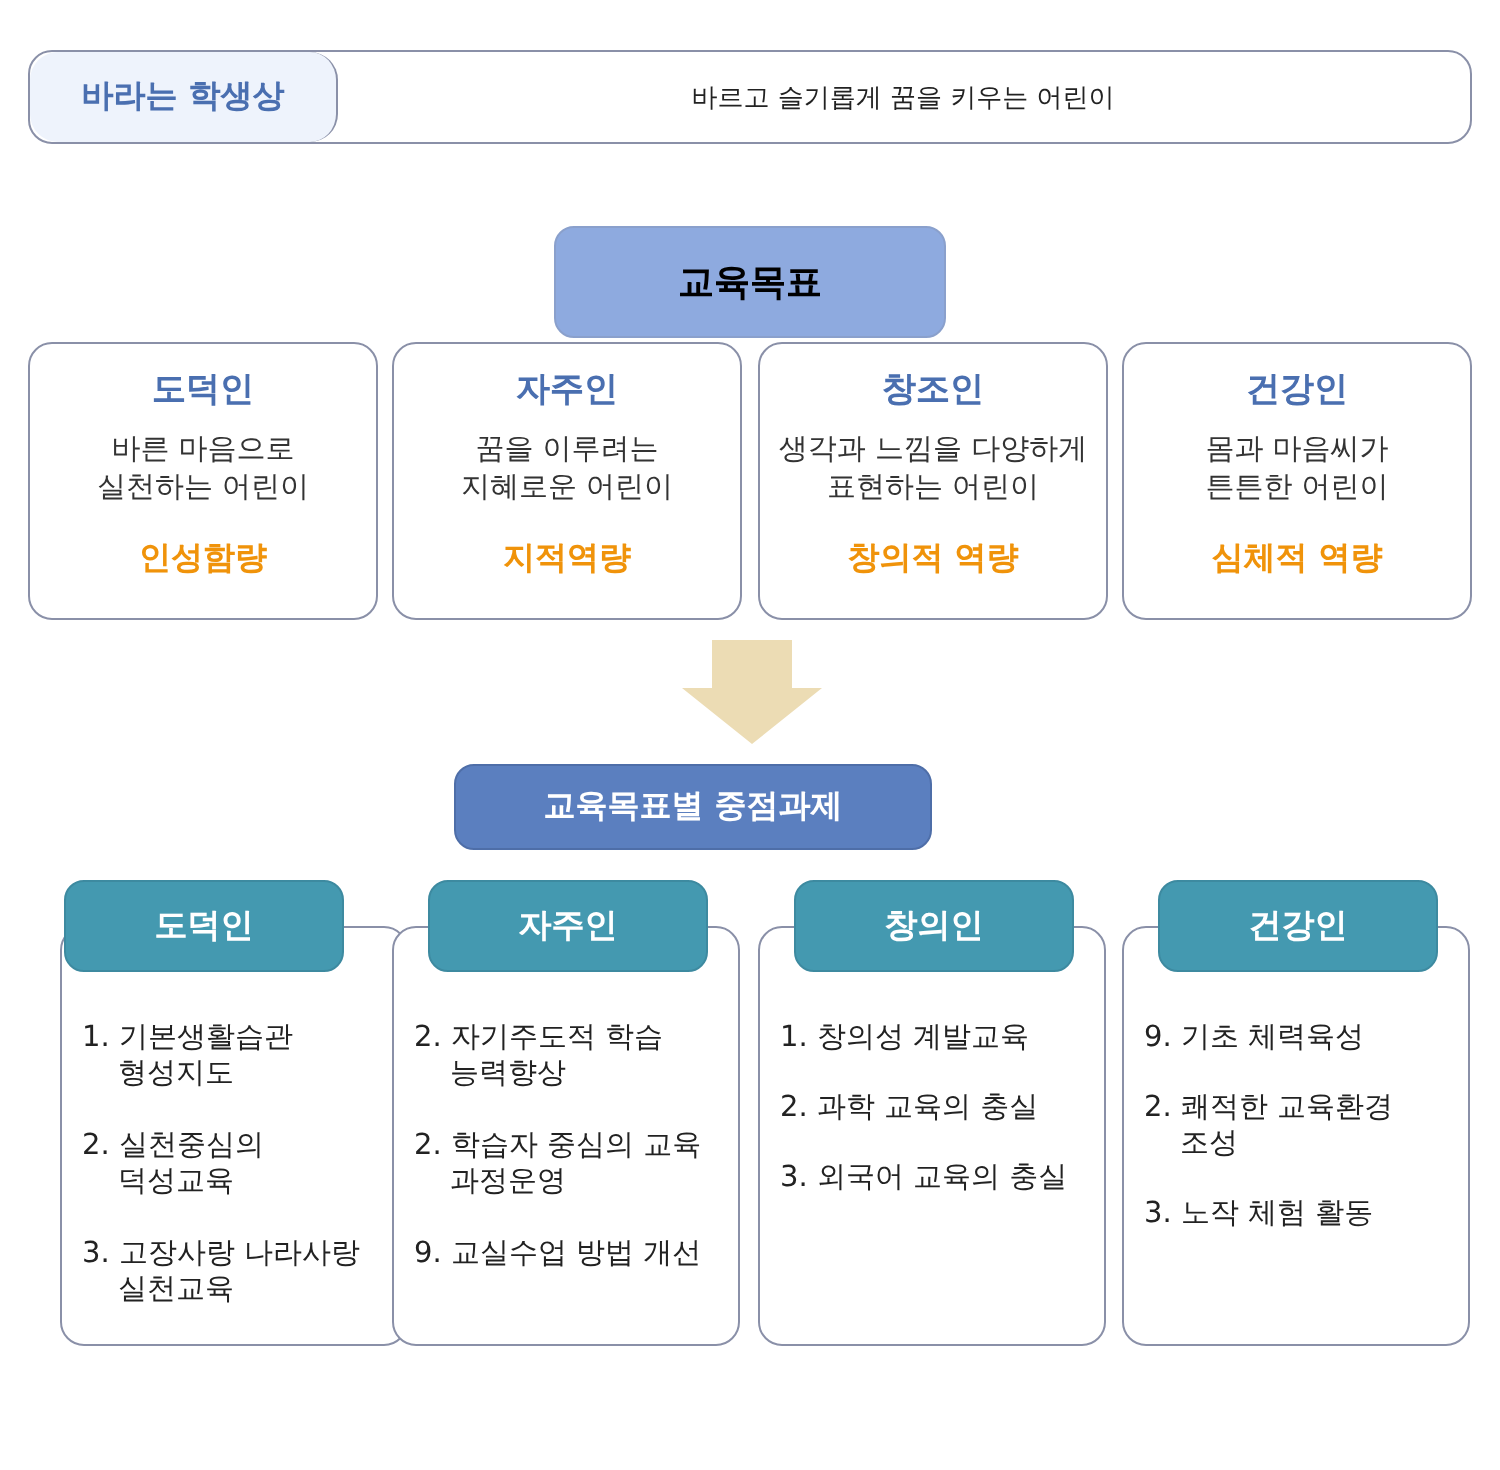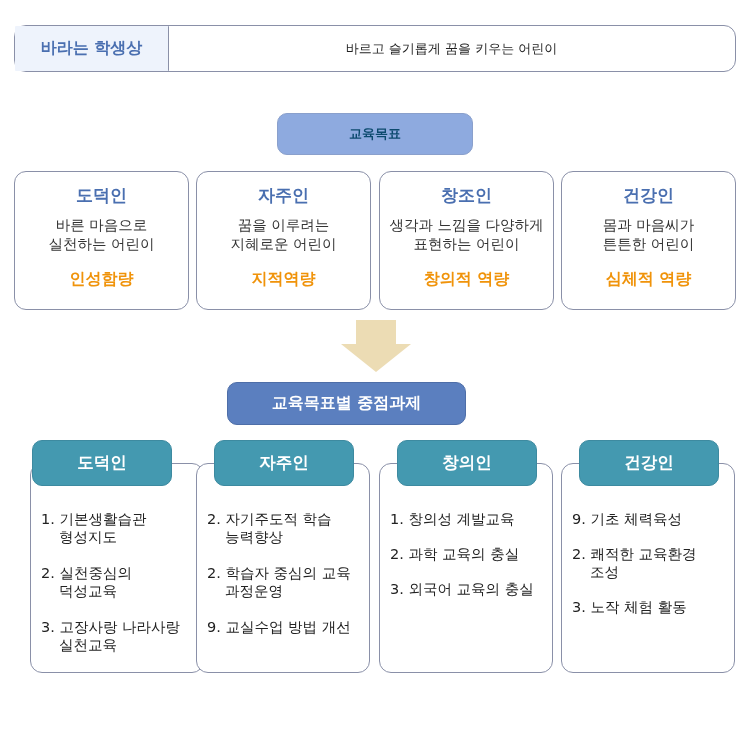--- a/index.html
+++ b/index.html
@@ -5,34 +5,34 @@
     * { box-sizing: border-box; margin: 0; padding: 0; }
     html, body { width: 750px; height: 735px; background: #ffffff; overflow: hidden; }
     body { position: relative; font-family: "DejaVu Sans", "Liberation Sans", sans-serif; color: #333; }
 
     .vision-bar {
       position: absolute; left: 14px; top: 25px; width: 722px; height: 47px;
       border: 1px solid #8a90a8; border-radius: 12px; background: #fff;
     }
     .vision-label {
       position: absolute; left: 0; top: 0; width: 154px; height: 45px;
-      background: #eef3fc; border-right: 1px solid #8a90a8; border-radius: 1px;
+      background: #eef3fc; border-right: 1px solid #8a90a8; border-radius: 14px;
       display: flex; align-items: center; justify-content: center;
       color: #4a6fb0; font-weight: bold; font-size: 16px;
     }
     .vision-text {
       position: absolute; left: 154px; right: 0; top: 0; height: 45px;
       display: flex; align-items: center; justify-content: center;
       font-size: 13px; color: #222; padding-right: 20px; margin-left: 19px;
     }
 
     .goal-header {
-      position: absolute; left: 277px; top: 113px; width: 196px; height: 42px;
+      position: absolute; left: 277px; top: 113px; width: 196px; height: 56px;
       background: #8eaadf; border: 1px solid #8aa0cc; border-radius: 10px;
-      color: #0c4a6e; font-weight: bold; font-size: 13px;
+      color: #000000; font-weight: bold; font-size: 18px;
       display: flex; align-items: center; justify-content: center;
     }
 
     .goal-card {
       position: absolute; top: 171px; width: 175px; height: 139px;
       border: 1px solid #8a90a8; border-radius: 12px; background: #fff;
       text-align: center;
     }
     .goal-title { margin-top: 12px; font-size: 17px; font-weight: bold; color: #4a6fb0; line-height: 22px; }
     .goal-desc { margin-top: 10px; font-size: 14.5px; color: #333; line-height: 19px; white-space: pre-line; }

